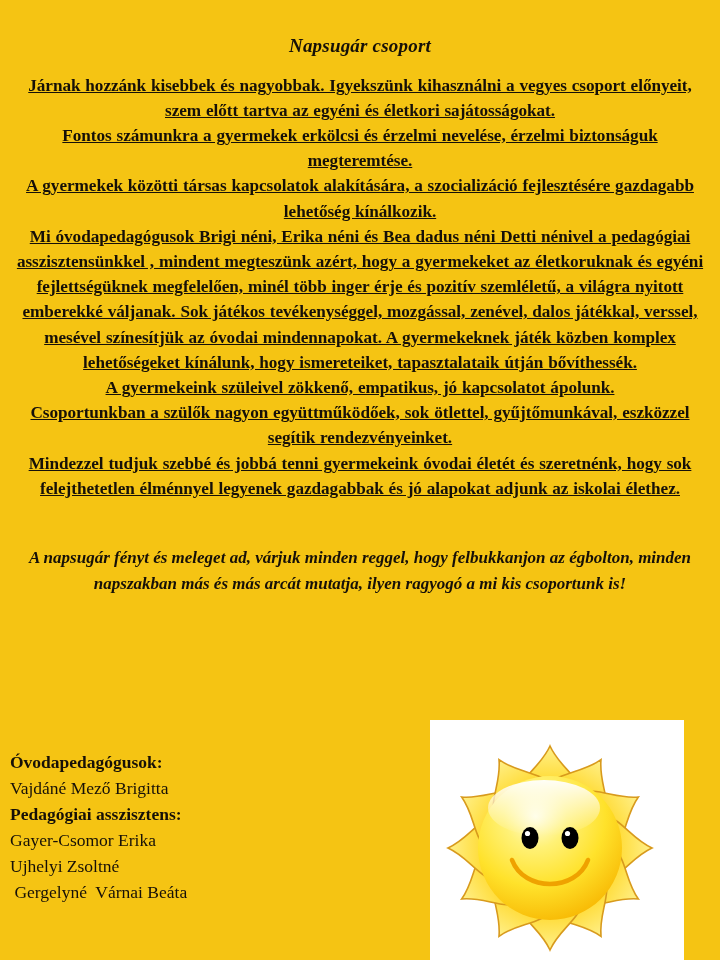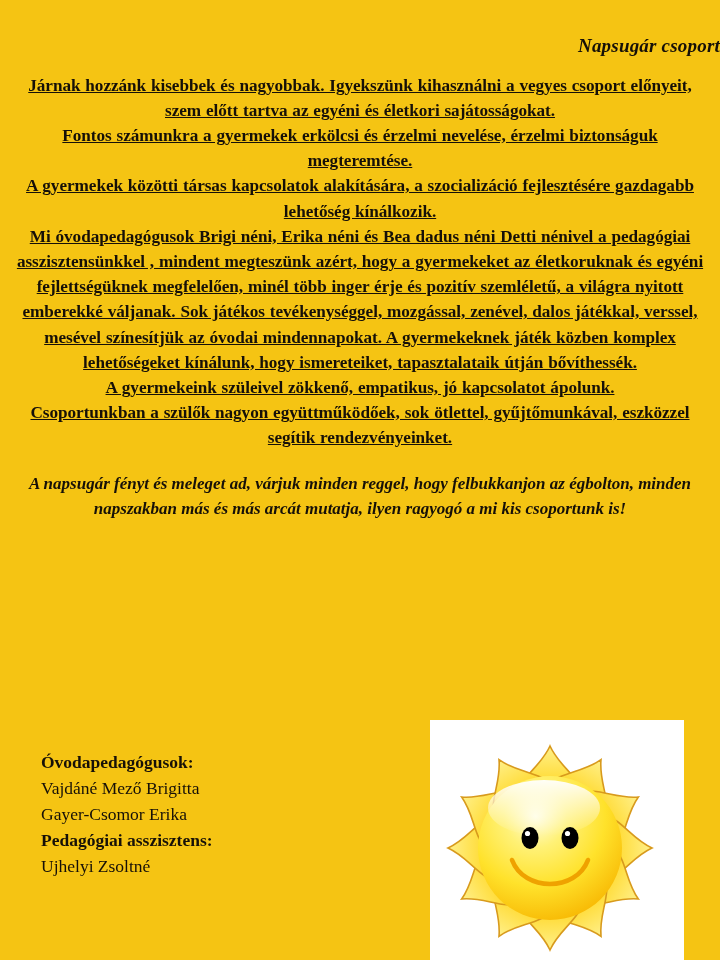--- a/index.html
+++ b/index.html
@@ -19,21 +19,21 @@
 
   .page {
     position: relative;
     width: 720px;
     height: 960px;
     box-sizing: border-box;
   }
 
   
   .title {
-    text-align: right;
+    text-align: center;
     font-weight: bold;
     font-style: italic;
     font-size: 19px;
     letter-spacing: 0.2px;
     padding-top: 23px;
     line-height: 1.1;
   }
 
   
   .body-block {
@@ -58,37 +58,36 @@
   .stanza {
     text-align: center;
     font-weight: bold;
     font-style: italic;
     font-size: 17px;
     line-height: 25.5px;
     margin: 0;
     padding: 0 14px;
   }
   .stanza-block {
-    margin-top: 20px;
+    margin-top: 44px;
   }
 
   
   .staff {
     position: absolute;
     left: 10px;
     top: 736px;
     width: 420px;
   }
   .staff-line {
     font-size: 17.5px;
     line-height: 26px;
     font-weight: bold;
     text-align: left;
     white-space: pre;
-    margin-left: 31px;
   }
   .staff-line.role {
     font-weight: bold;
   }
   .staff-line.name {
     font-weight: normal;
   }
 
   
   .sun-box {
@@ -113,32 +112,34 @@
 
   <h1 class="title">Napsugár csoport</h1>
 
   <div class="body-block">
     <p class="para">Járnak hozzánk kisebbek és nagyobbak. Igyekszünk kihasználni a vegyes csoport előnyeit, szem előtt tartva az egyéni és életkori sajátosságokat.</p>
     <p class="para">Fontos számunkra a gyermekek erkölcsi és érzelmi nevelése, érzelmi biztonságuk megteremtése.</p>
     <p class="para">A gyermekek  közötti társas kapcsolatok alakítására,  a szocializáció  fejlesztésére gazdagabb  lehetőség kínálkozik.</p>
     <p class="para">Mi óvodapedagógusok Brigi néni, Erika néni és Bea dadus néni Detti nénivel a pedagógiai asszisztensünkkel , mindent megteszünk azért, hogy a gyermekeket az életkoruknak és egyéni fejlettségüknek megfelelően, minél több inger érje és pozitív szemléletű,  a világra nyitott emberekké váljanak. Sok játékos tevékenységgel, mozgással, zenével, dalos játékkal, verssel, mesével  színesítjük az óvodai mindennapokat. A gyermekeknek  játék  közben komplex lehetőségeket kínálunk, hogy ismereteiket,  tapasztalataik  útján bővíthessék.</p>
     <p class="para">A gyermekeink  szüleivel zökkenő, empatikus, jó kapcsolatot ápolunk.</p>
     <p class="para">Csoportunkban a szülők nagyon együttműködőek, sok ötlettel,  gyűjtőmunkával, eszközzel segítik rendezvényeinket.</p>
+    <p class="para">Mindezzel tudjuk szebbé és jobbá tenni gyermekeink  óvodai életét és szeretnénk, hogy sok felejthetetlen élménnyel  legyenek  gazdagabbak  és jó alapokat adjunk az iskolai élethez.</p>
   </div>
 
   <div class="stanza-block">
     <p class="stanza">A  napsugár fényt és meleget  ad, várjuk minden reggel, hogy felbukkanjon az égbolton, minden napszakban más és más arcát mutatja, ilyen ragyogó a mi kis csoportunk is!</p>
   </div>
 
   <div class="staff">
     <div class="staff-line role">Óvodapedagógusok:</div>
     <div class="staff-line name">Vajdáné Mező Brigitta</div>
+    <div class="staff-line role">Pedagógiai asszisztens:</div>
     <div class="staff-line name">Gayer-Csomor Erika</div>
-    <div class="staff-line role">Pedagógiai asszisztens:</div>
     <div class="staff-line name">Ujhelyi Zsoltné</div>
+    <div class="staff-line name"> Gergelyné  Várnai Beáta</div>
   </div>
 
   <div class="sun-box">
     <svg viewBox="0 0 254 253" xmlns="http://www.w3.org/2000/svg">
       <defs>
         <linearGradient id="rayGrad" x1="0" y1="0" x2="0" y2="1">
           <stop offset="0%" stop-color="#FFF08A"></stop>
           <stop offset="45%" stop-color="#FFD92E"></stop>
           <stop offset="100%" stop-color="#F6B200"></stop>
         </linearGradient>

